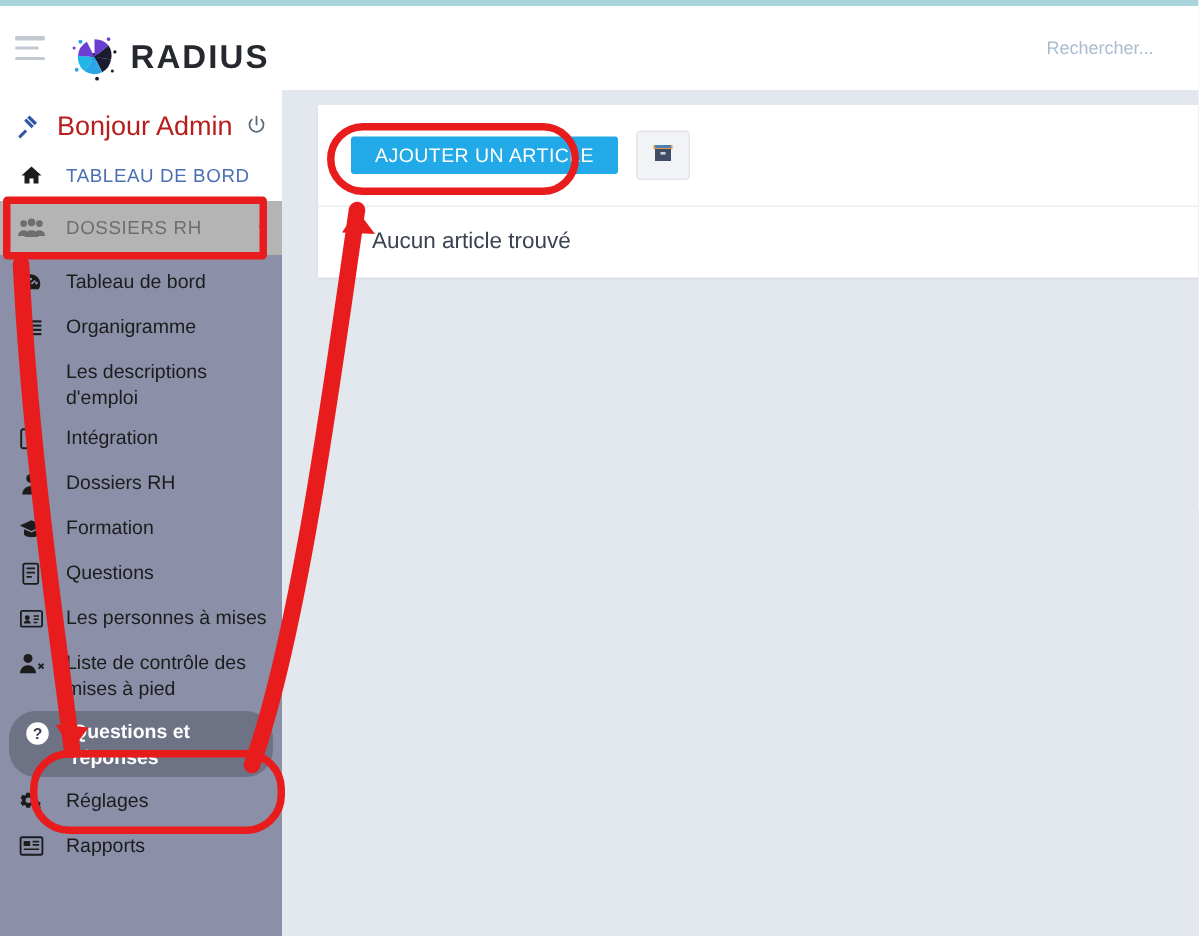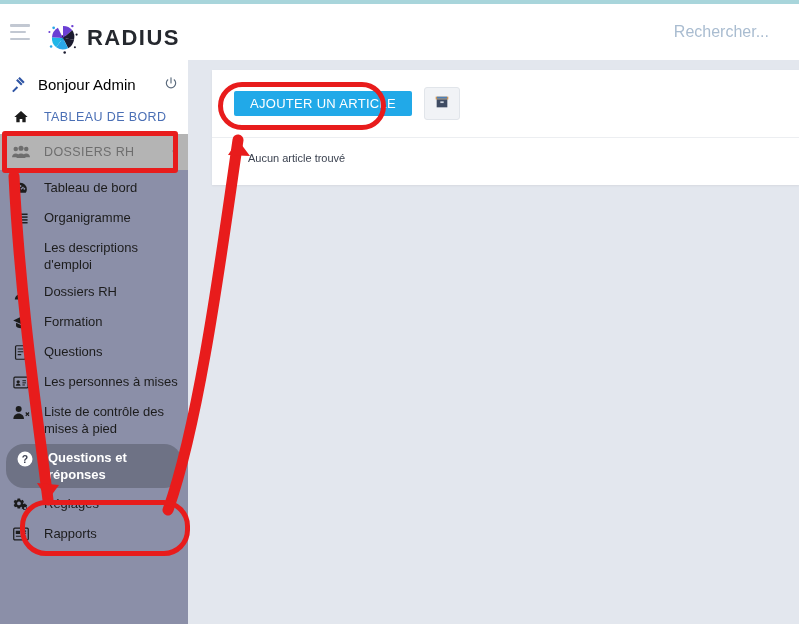--- a/index.html
+++ b/index.html
@@ -45,38 +45,38 @@
 
   .brand { display: flex; align-items: center; gap: 7px; margin-top: 12px; }
   .brand-logo { width: 34px; height: 34px; display: block; }
   .brand-name {
     font-size: 22px; font-weight: bold; letter-spacing: 1.4px;
     color: #25282e;
   }
 
   .header-search {
     margin-left: auto; margin-right: 30px;
-    font-size: 16px; color: #a9bcd0;
+    font-size: 12px; color: #a9bcd0;
   }
 
   
   .sidebar {
     position: absolute; top: 60px; left: 0;
     width: 188px; height: 564px;
     background: #ffffff;
     overflow: hidden;
   }
   .side-row {
     display: flex; align-items: center;
     padding: 0 10px;
     height: 32px;
   }
   .side-greeting {
     margin-top: 8px;
-    font-size: 15px; color: #000000; font-weight: normal;
+    font-size: 18px; color: #b91c1c; font-weight: normal;
   }
   .gavel-icon { width: 20px; margin-right: 8px; display:flex; align-items:center; }
   .power-icon { margin-left: auto; }
 
   .side-dash {
     height: 34px;
     font-size: 12.5px; letter-spacing: .4px;
     color: #4a6fb5; font-weight: normal;
   }
   .home-icon { width: 22px; margin-right: 12px; display:flex; align-items:center; justify-content:center; }
@@ -146,21 +146,21 @@
   }
   .btn-icon {
     background: #f1f3f6; border: 1px solid #e1e5ea;
     border-radius: 3px;
     height: 33px; width: 36px;
     display: flex; align-items: center; justify-content: center;
     cursor: pointer;
   }
   .card-body {
     padding: 14px 0 0 36px;
-    font-size: 11px; color: #3b4250;
+    font-size: 15px; color: #3b4250;
   }
 
   
   .anno { position: absolute; left: 0; top: 0; width: 799px; height: 624px; pointer-events: none; }
   .hl-rect {
     position: absolute;
     border: 5px solid #e81c1c;
     border-radius: 3px;
   }
   .hl-round {
@@ -275,20 +275,29 @@
       <div class="sub-item">
         <span class="ic">
           <svg width="17" height="17" viewBox="0 0 24 24" fill="#1c1c1c">
             <circle cx="12" cy="7" r="4.3"></circle>
               <rect x="11" y="10" width="2" height="11" rx="1"></rect>
           </svg>
         </span>
         <span class="lbl">Les descriptions d'emploi</span>
       </div>
 
+      <div class="sub-item">
+        <span class="ic">
+          <svg width="17" height="17" viewBox="0 0 24 24" fill="none" stroke="#1c1c1c" stroke-width="1.8">
+            <rect x="3" y="3" width="18" height="18" rx="2"></rect>
+            <path d="M16 6l3 3-7 7H9v-3z" fill="#1c1c1c" stroke="none"></path>
+          </svg>
+        </span>
+        <span class="lbl">Intégration</span>
+      </div>
 
       <div class="sub-item">
         <span class="ic">
           <svg width="17" height="17" viewBox="0 0 24 24" fill="#1c1c1c">
             <circle cx="12" cy="7" r="4.2"></circle>
               <path d="M4 22c0-4.5 3.6-8 8-8s8 3.5 8 8z"></path>
           </svg>
         </span>
         <span class="lbl">Dossiers RH</span>
       </div>

